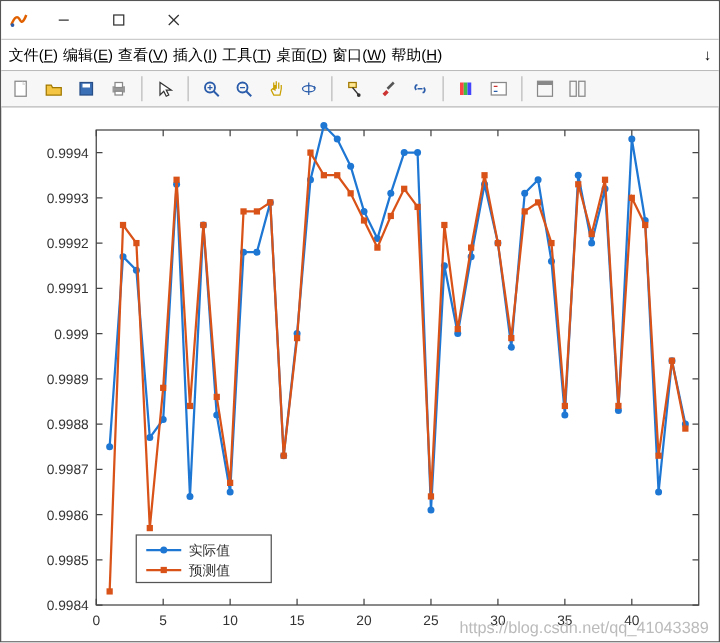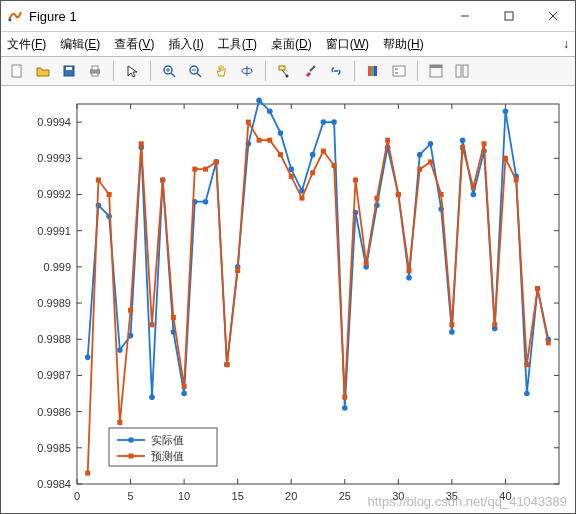--- a/index.html
+++ b/index.html
@@ -4,21 +4,21 @@
 <style>
   html, body { margin:0; padding:0; font-family: "Microsoft YaHei", Arial, sans-serif; font-size:12px; background:#f5f5f5; }
   .window { width:576px; height:514px; background:#fff; border:1px solid #555; box-sizing:border-box; position:relative; display:flex; flex-direction:column; }
   .titlebar { height:30px; display:flex; align-items:center; border-bottom:1px solid #ccc; background:#fff; }
   .title-icon { width:16px; height:16px; margin:0 6px; }
   .title-icon svg { display:block; }
   .title-text { flex:1; font-size:13px; }
   .win-controls { display:flex; height:100%; }
   .win-btn { width:44px; height:100%; display:flex; align-items:center; justify-content:center; }
   .win-btn svg { pointer-events:none; }
-  .menubar { height:24px; display:flex; align-items:center; padding:0 6px; gap:14px; border-bottom:1px solid #bbb; background:#fff;}
+  .menubar { height:24px; display:flex; align-items:center; padding:0 6px; gap:4px; border-bottom:1px solid #bbb; background:#fff;}
   .menubar .menu-item { font-size:12px; white-space:nowrap; }
   .menubar .menu-item.right { margin-left:auto; }
   .menubar .hotkey { text-decoration:underline; }
   .toolbar { height:28px; display:flex; align-items:center; padding:0 4px; gap:2px; border-bottom:1px solid #bbb; background:#f7f7f7; }
   .tb-btn { width:22px; height:22px; display:flex; align-items:center; justify-content:center; border:1px solid transparent; border-radius:2px; }
   .tb-sep { width:1px; height:20px; background:#bbb; margin:0 4px; }
   .chart-area { flex:1; position:relative; min-height:0; }
   .chart-svg { display:block; }
   .watermark { position:absolute; bottom:4px; right:8px; font-size:13px; color:#bbb; pointer-events:none; }
   .axis-text { font:11px Arial, sans-serif; fill:#333; }
@@ -30,21 +30,20 @@
 <div class="window">
 
   <div class="titlebar">
     <span class="title-icon">
       <svg width="16" height="16" viewBox="0 0 16 16">
         <rect x="0" y="0" width="16" height="16" fill="#fff"></rect>
         <path d="M2 12 Q6 2 9 8 Q11 12 14 4" stroke="#e06000" stroke-width="2" fill="none"></path>
         <circle cx="3" cy="12" r="1.5" fill="#2a5caa"></circle>
       </svg>
     </span>
-    <span class="title-text">Figure 1</span>
     <div class="win-controls">
       <div class="win-btn">
         <svg width="10" height="10">
             <line x1="1" y1="5" x2="9" y2="5" stroke="#333" stroke-width="1"></line>
           </svg>
       </div>
       <div class="win-btn">
         <svg width="10" height="10">
             <rect x="1" y="1" width="8" height="8" stroke="#333" fill="none" stroke-width="1"></rect>
           </svg>

